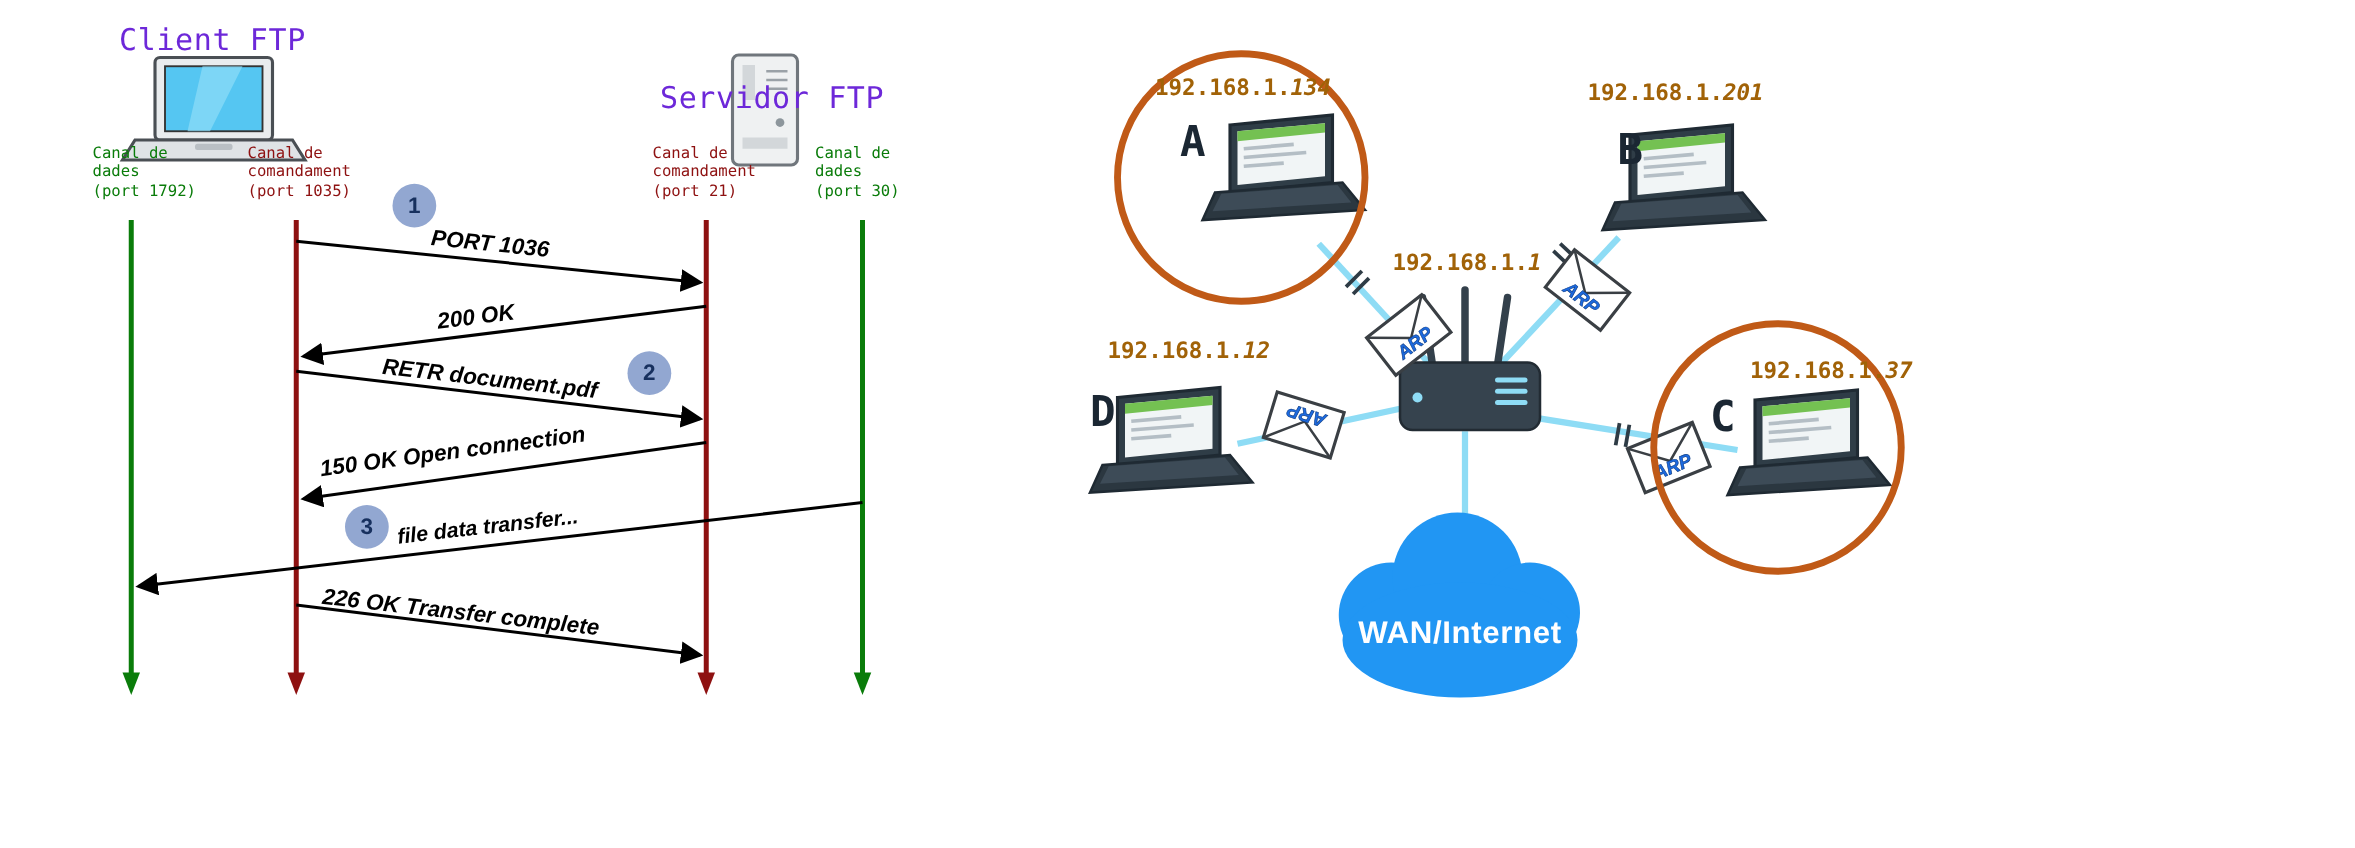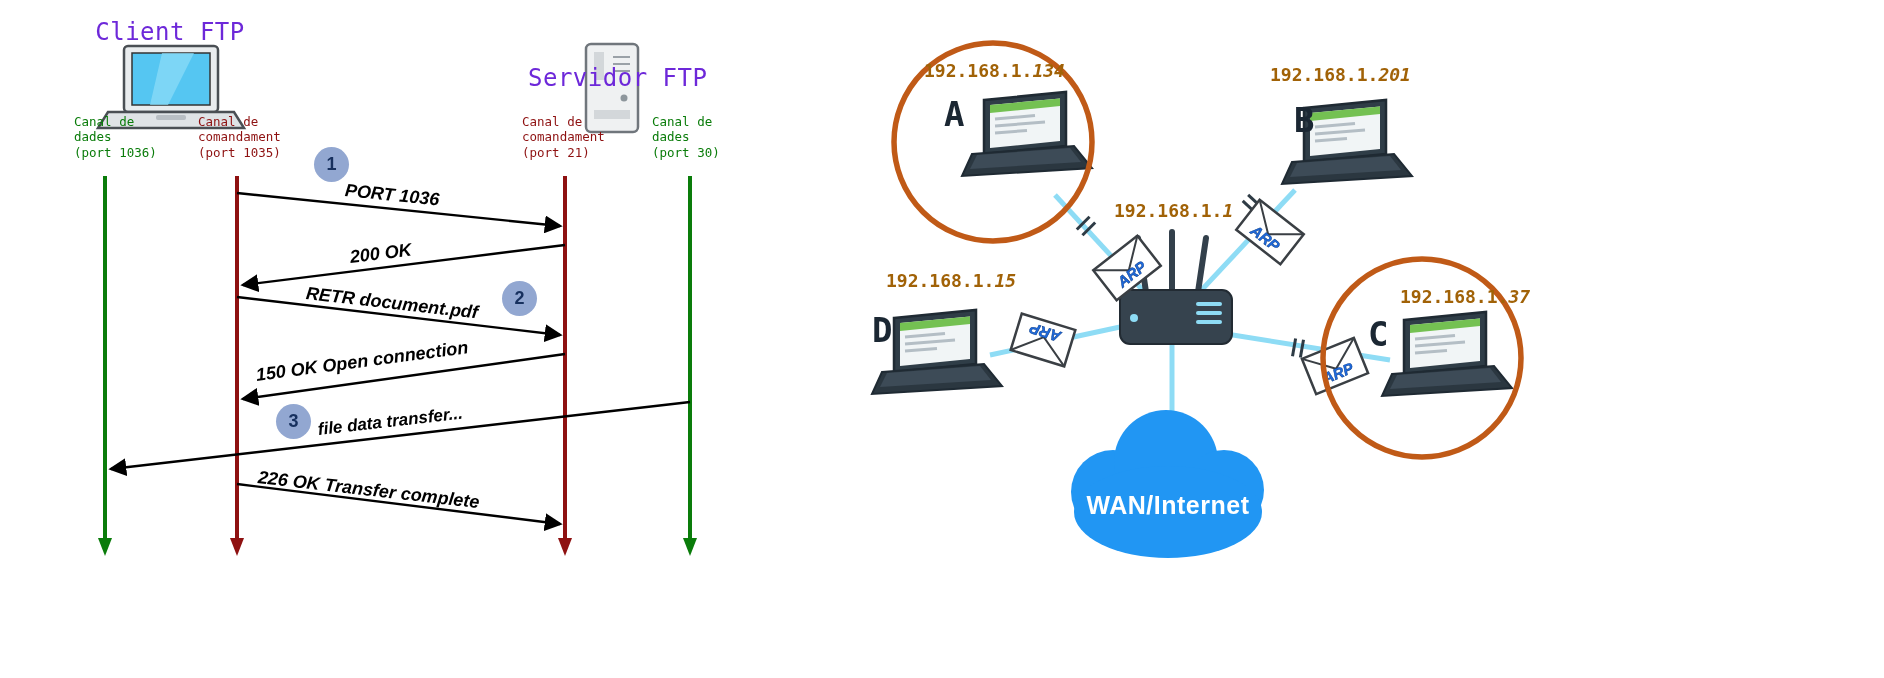--- a/index.html
+++ b/index.html
@@ -175,21 +175,21 @@
       <text x="1168" y="514" text-anchor="middle" font-size="25" font-weight="bold" fill="#ffffff" font-family="Liberation Sans, sans-serif" letter-spacing="0.5">WAN/Internet</text>
     </g>
   </svg>
 
   <div class="panel-title" style="left:85px;top:18px;width:170px;">Client FTP</div>
   <div class="panel-title" style="left:528px;top:18px;width:175px;margin-top:46px;">Servidor FTP</div>
 
   <div class="ll-label ll-green" style="left:74px;">
     <span class="ll-name">Canal de
 dades</span>
-    <span class="ll-port">(port 1036)</span>
+    <span class="ll-port">(port 1792)</span>
   </div>
   <div class="ll-label ll-red" style="left:198px;">
     <span class="ll-name">Canal de
 comandament</span>
     <span class="ll-port">(port 1035)</span>
   </div>
   <div class="ll-label ll-red server-side" style="left:522px;">
     <span class="ll-name">Canal de
 comandament</span>
     <span class="ll-port">(port 21)</span>
@@ -214,21 +214,21 @@
   <div class="ip" style="left:924px;top:60px;">
     <span>192.168.1.</span><span class="oct">134</span>
   </div>
   <div class="ip" style="left:1270px;top:64px;text-align:center;">
     <span>192.168.1.</span><span class="oct">201</span>
   </div>
   <div class="ip" style="left:1114px;top:200px;text-align:right;">
     <span>192.168.1.</span><span class="oct">1</span>
   </div>
   <div class="ip" style="left:886px;top:270px;">
-    <span>192.168.1.</span><span class="oct">15</span>
+    <span>192.168.1.</span><span class="oct">12</span>
   </div>
   <div class="ip" style="left:1400px;top:286px;">
     <span>192.168.1.</span><span class="oct">37</span>
   </div>
 
   <div class="node-letter" style="left:944px;top:94px;">A</div>
   <div class="node-letter" style="left:1294px;top:100px;">B</div>
   <div class="node-letter" style="left:1368px;top:314px;">C</div>
   <div class="node-letter" style="left:872px;top:310px;">D</div>
 

